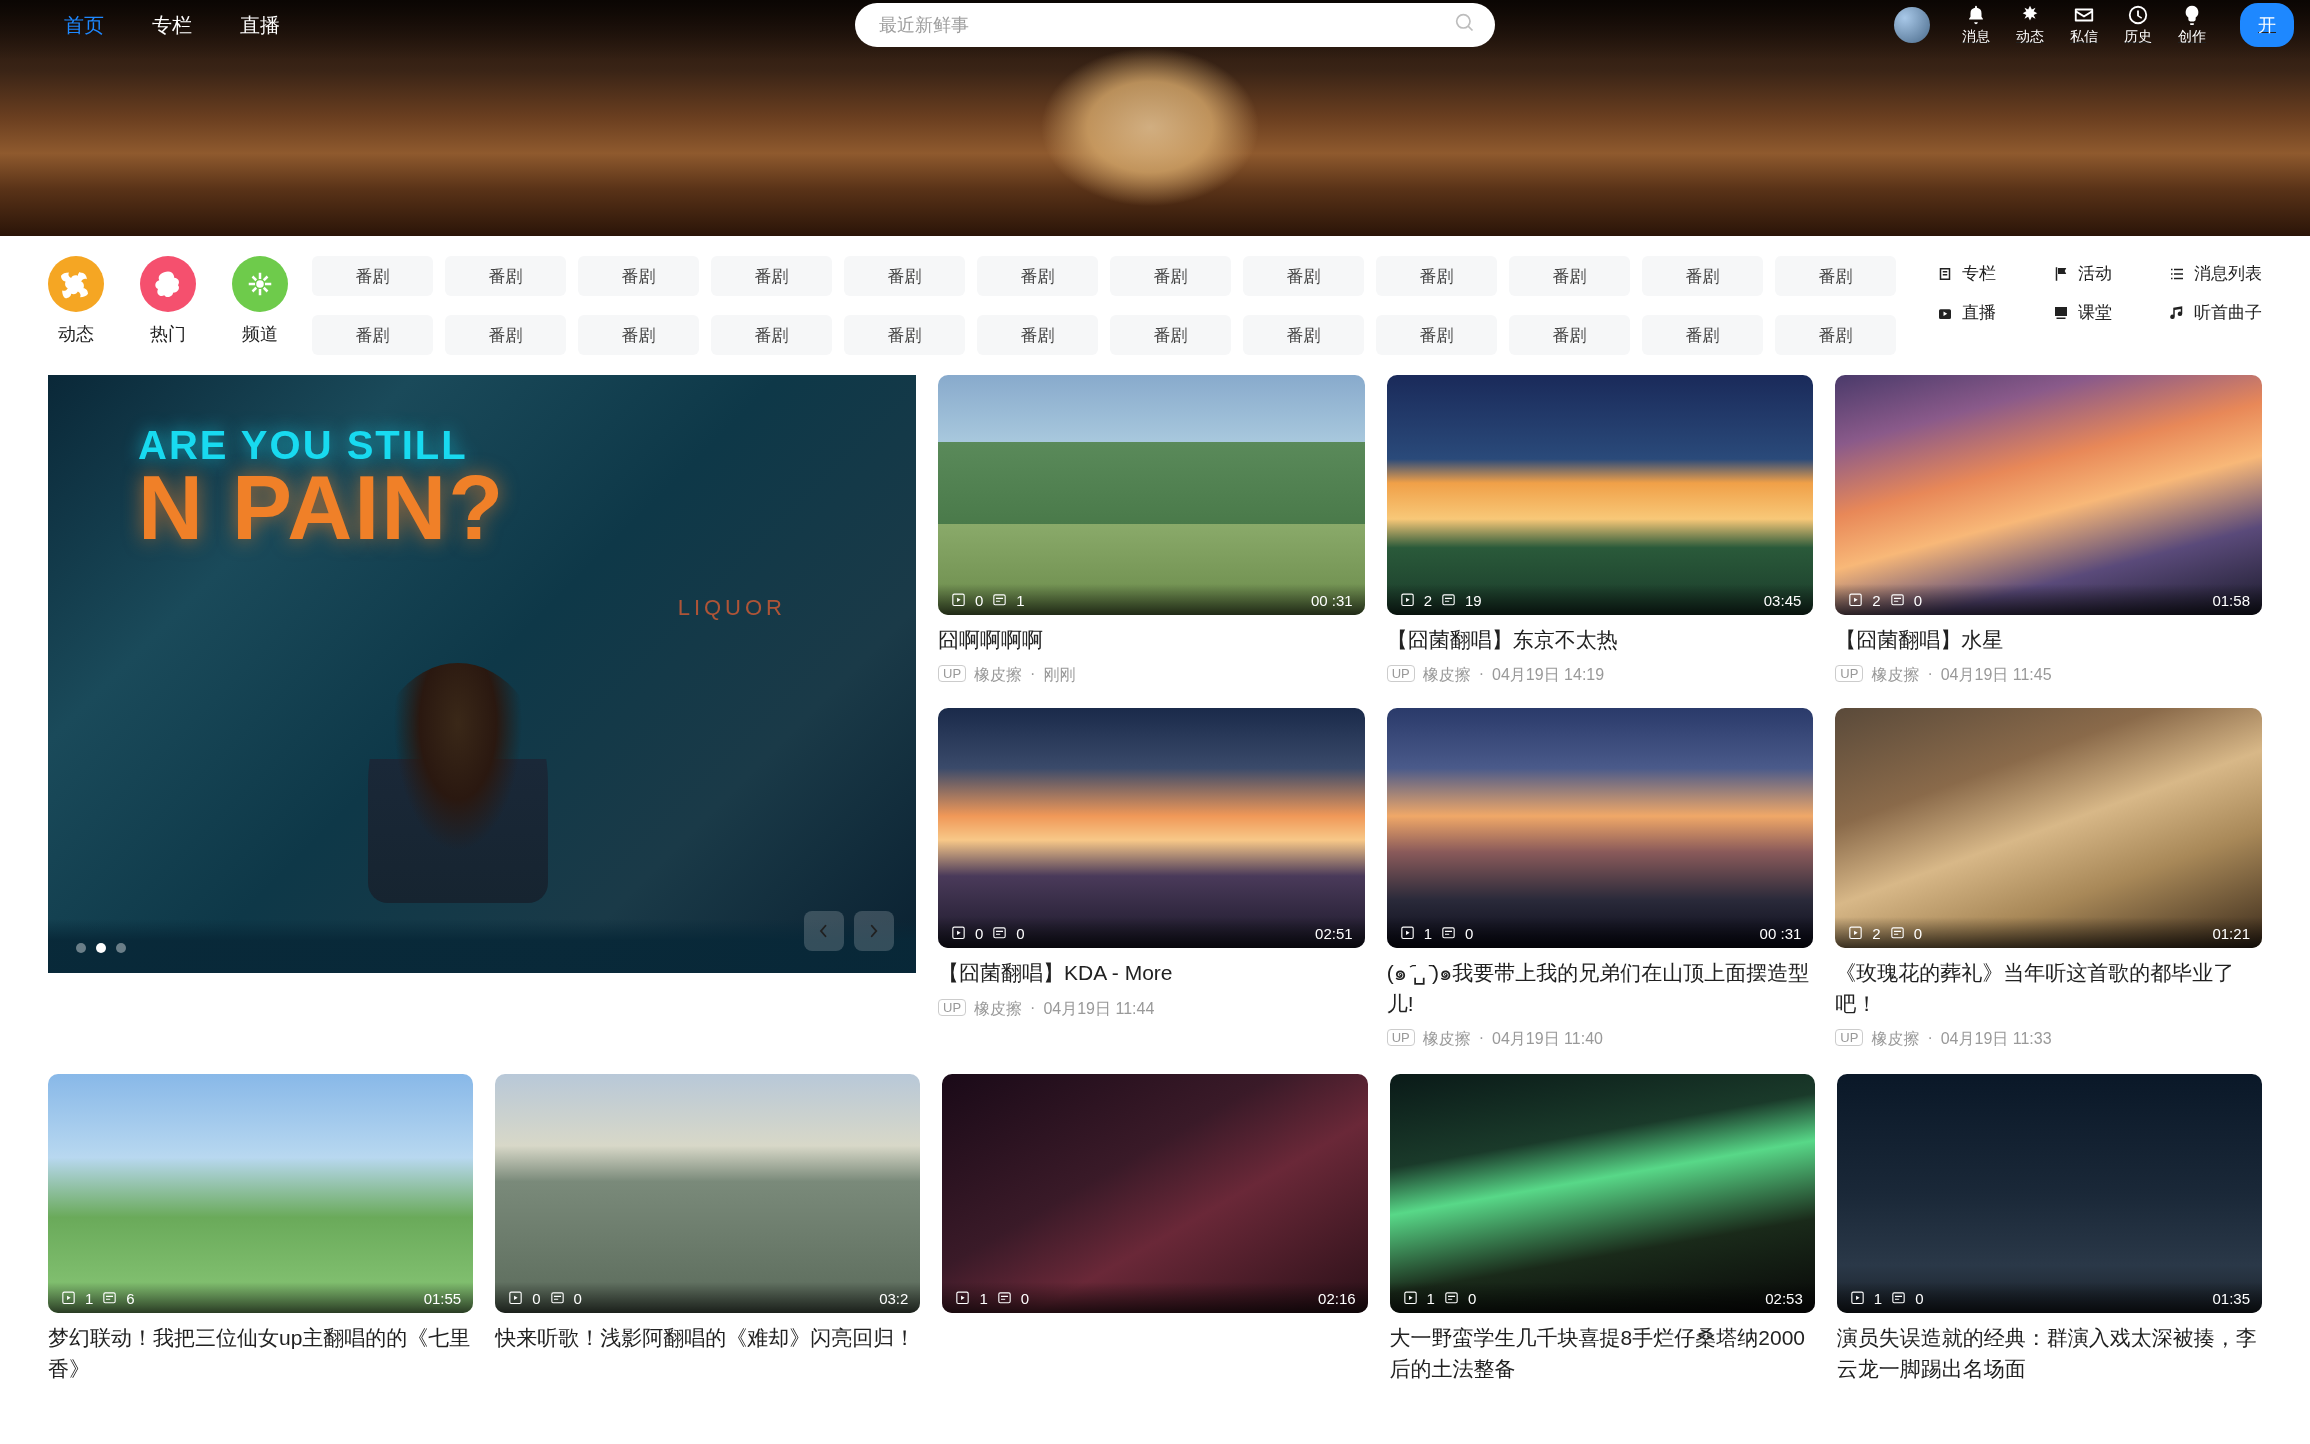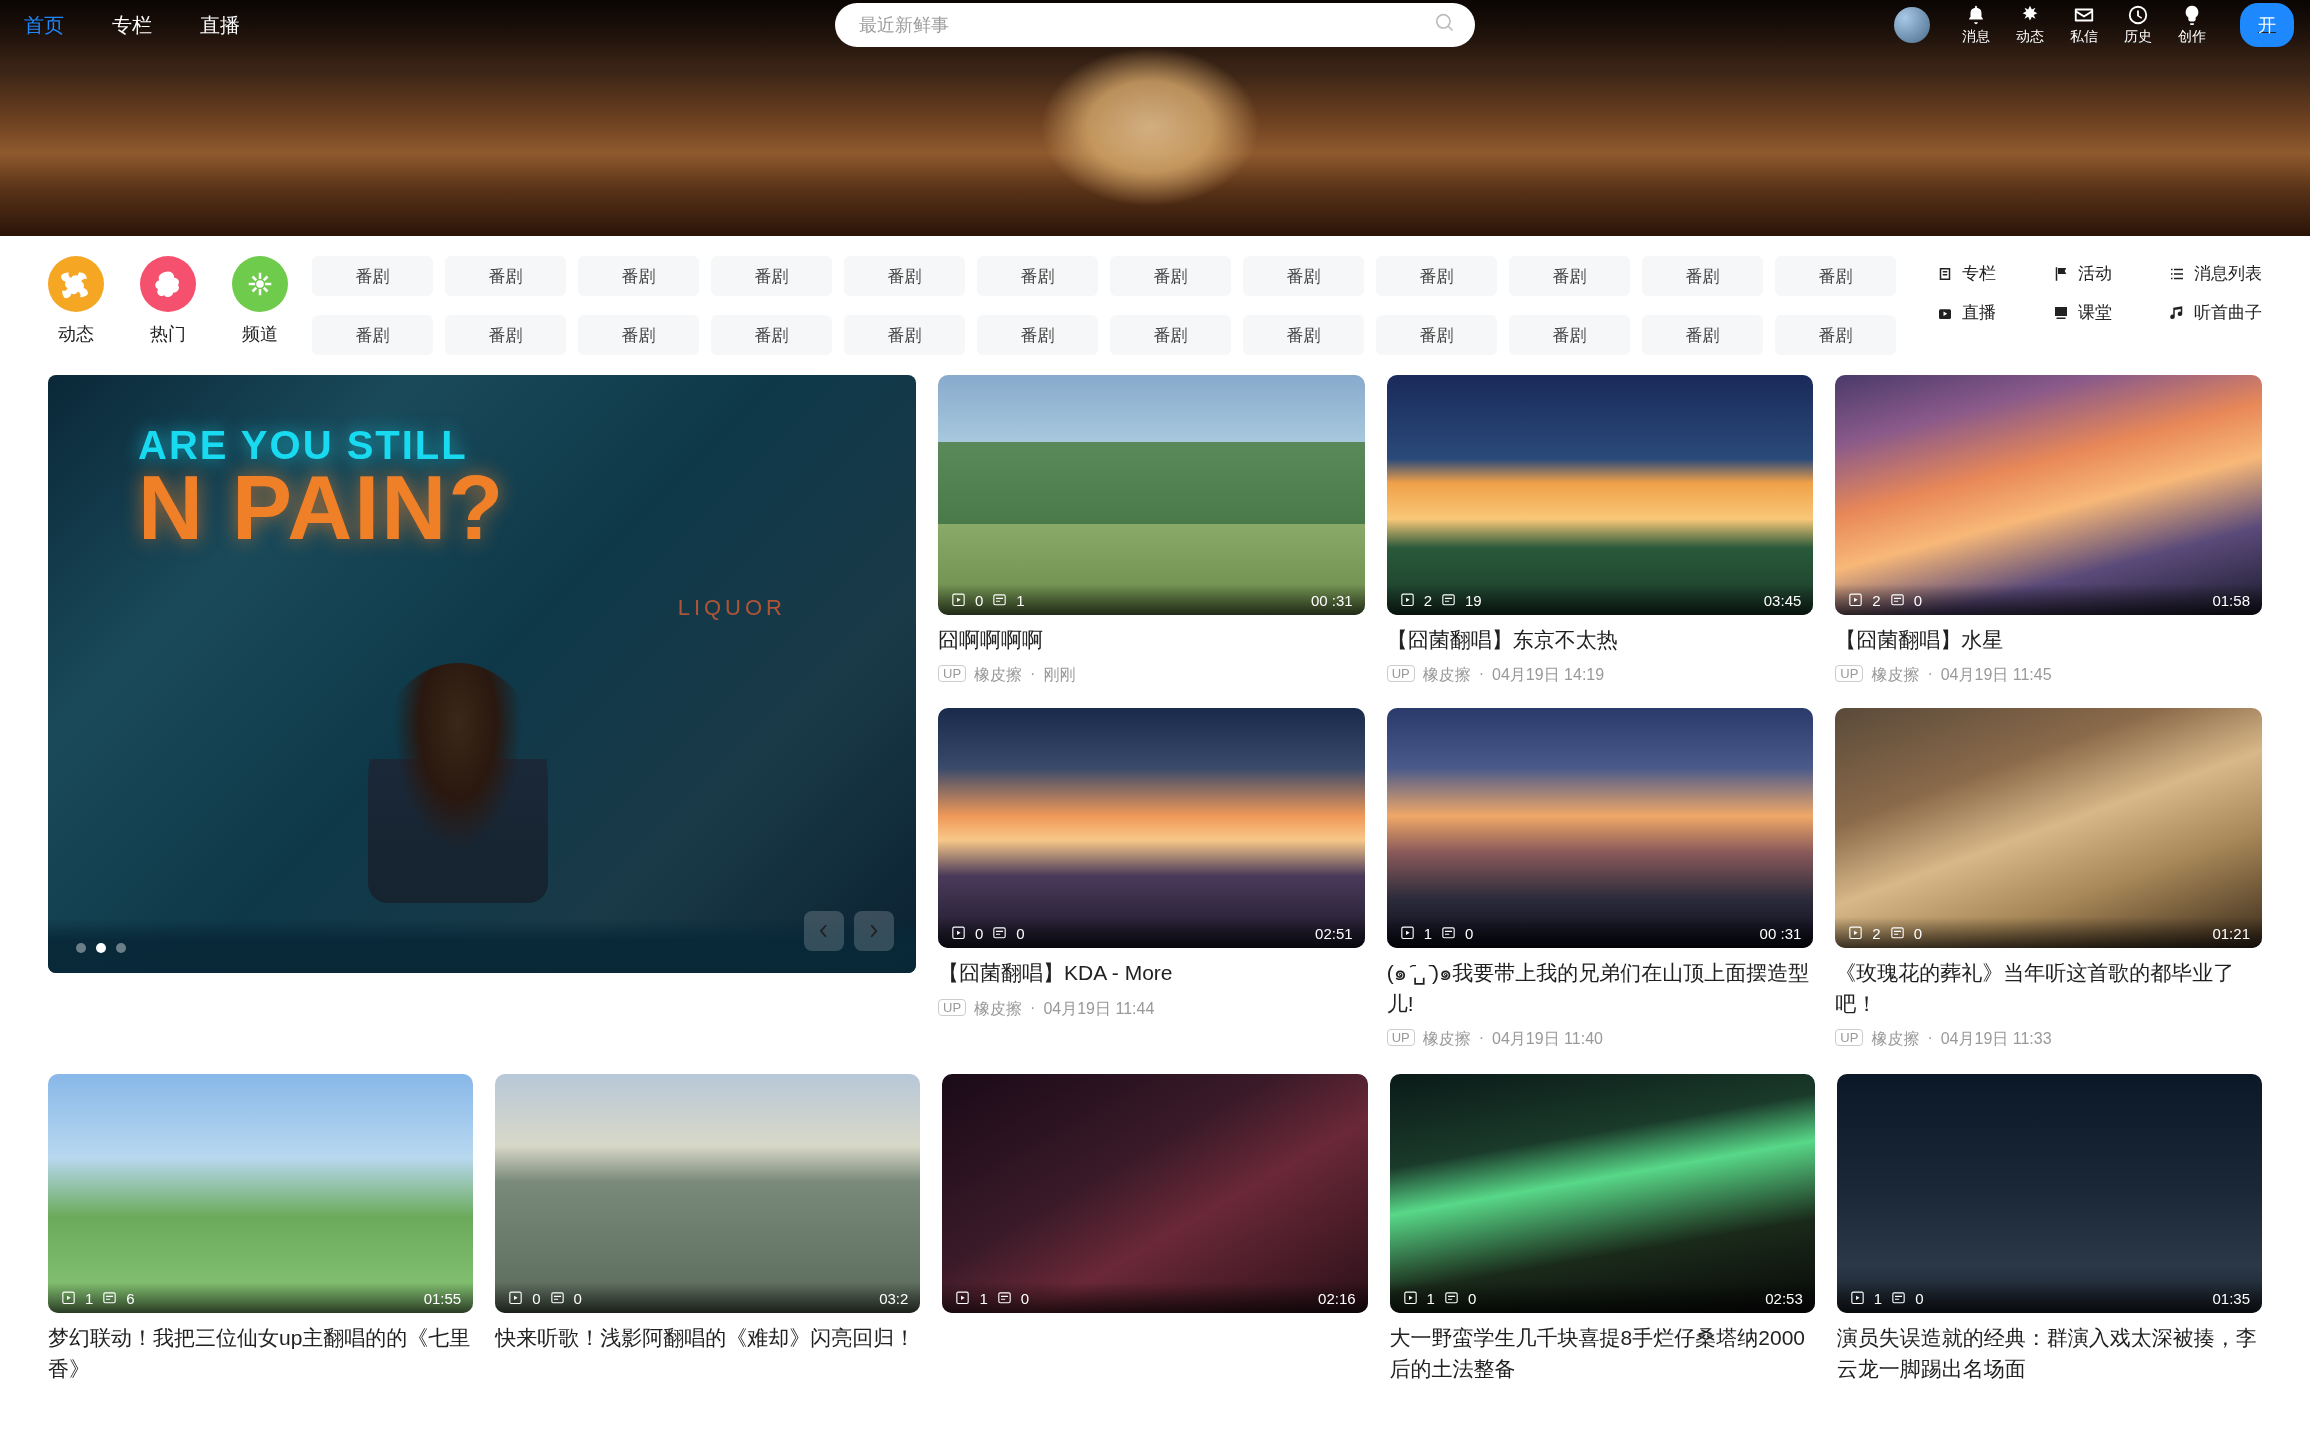--- a/index.html
+++ b/index.html
@@ -3,21 +3,21 @@
 <meta charset="utf-8">
 <style>
 * { margin: 0; padding: 0; box-sizing: border-box; }
 body { font-family: -apple-system, "PingFang SC", "Microsoft YaHei", sans-serif; background: #fff; color: #212121; }
 
 
 .header { position: relative; height: 236px; overflow: hidden; }
 .header-bg { position: absolute; inset: 0; background: linear-gradient(180deg, #1a0e08 0%, #3a2416 30%, #6b3f20 50%, #8f5a2e 65%, #5a3318 80%, #2a1408 100%); }
 .header-bg::before { content: ""; position: absolute; top: 20%; left: 45%; width: 220px; height: 160px; background: radial-gradient(ellipse, #e8c898 0%, #d4a76a 40%, transparent 70%); border-radius: 50%; opacity: 0.8; }
 .header-bg::after { content: ""; position: absolute; top: 0; left: 0; right: 0; height: 60px; background: linear-gradient(180deg, rgba(0,0,0,0.6), transparent); }
-.topbar { position: relative; z-index: 2; height: 50px; display: flex; align-items: center; padding: 18px 16px; }
+.topbar { position: relative; z-index: 2; height: 50px; display: flex; align-items: center; padding: 18px 16px; margin-left: 40px; }
 .nav-links { display: flex; gap: 48px; margin-left: 8px; }
 .nav-link { color: #fff; font-size: 20px; text-decoration: none; cursor: pointer; }
 .nav-link.active { color: #1e88ff; }
 .search-wrap { margin-left: auto; margin-right: auto; position: absolute; left: 50%; transform: translateX(-50%); }
 .search { width: 640px; height: 44px; border-radius: 22px; border: none; padding: 0 50px 0 24px; font-size: 18px; background: #fff; color: #333; outline: none; }
 .search::placeholder { color: #9e9e9e; }
 .search-icon { position: absolute; right: 20px; top: 50%; transform: translateY(-50%); color: #bdbdbd; }
 .right-nav { margin-left: auto; display: flex; align-items: center; gap: 26px; text-decoration: underline; }
 .avatar { width: 36px; height: 36px; border-radius: 50%; background: radial-gradient(circle at 30% 30%, #a8c8e8, #4a6a8a); margin-right: 6px; }
 .right-item { display: flex; flex-direction: column; align-items: center; gap: 2px; color: #fff; font-size: 14px; cursor: pointer; }
@@ -36,21 +36,21 @@
 .side-links { display: grid; grid-template-columns: 1fr 1fr 1fr; gap: 16px 22px; padding-left: 16px; padding-top: 6px; }
 .side-link { display: flex; align-items: center; gap: 8px; font-size: 17px; color: #212121; cursor: pointer; }
 .side-link svg { width: 18px; height: 18px; flex-shrink: 0; }
 
 
 .main { padding: 8px 48px 40px; }
 .row { display: grid; gap: 22px; margin-bottom: 24px; }
 .row3 { grid-template-columns: repeat(5, 1fr); }
 
 
-.hero { position: relative; border-radius: 8px; overflow: hidden; height: 598px; grid-row: span 2; }
+.hero { position: relative; border-radius: 0; overflow: hidden; height: 598px; grid-row: span 2; }
 .hero-bg { position: absolute; inset: 0; background: linear-gradient(135deg, #0a2838 0%, #1a4a5a 25%, #0e3848 50%, #1a3a48 75%, #0a2030 100%); }
 .hero-sign { position: absolute; top: 48px; left: 90px; color: #18daf0; font-family: Impact, sans-serif; font-weight: 700; letter-spacing: 2px; text-align: left; text-shadow: 0 0 18px #18daf0aa; }
 .hero-sign .l1 { font-size: 40px; }
 .hero-sign .l2 { font-size: 90px; color: #f08028; text-shadow: 0 0 20px #f08028aa; line-height: 0.9; }
 .hero-liquor { position: absolute; top: 220px; right: 130px; color: #f06030; font-size: 22px; letter-spacing: 4px; opacity: 0.7; }
 .hero-person { position: absolute; bottom: 70px; left: 320px; width: 180px; height: 240px; background: radial-gradient(ellipse at 50% 25%, #3a2818 0%, #2a1810 30%, transparent 50%), linear-gradient(180deg, transparent 40%, #1a2838 40%, #162430 100%); border-radius: 50% 50% 20px 20px; }
 .hero-bottom { position: absolute; bottom: 0; left: 0; right: 0; padding: 24px 28px 20px; background: linear-gradient(180deg, transparent, rgba(8,40,56,0.95) 40%); }
 .hero-title { color: #fff; font-size: 24px; font-weight: 500; margin-bottom: 14px; }
 .hero-dots { display: flex; gap: 10px; }
 .hero-dot { width: 10px; height: 10px; border-radius: 50%; background: rgba(255,255,255,0.4); }

